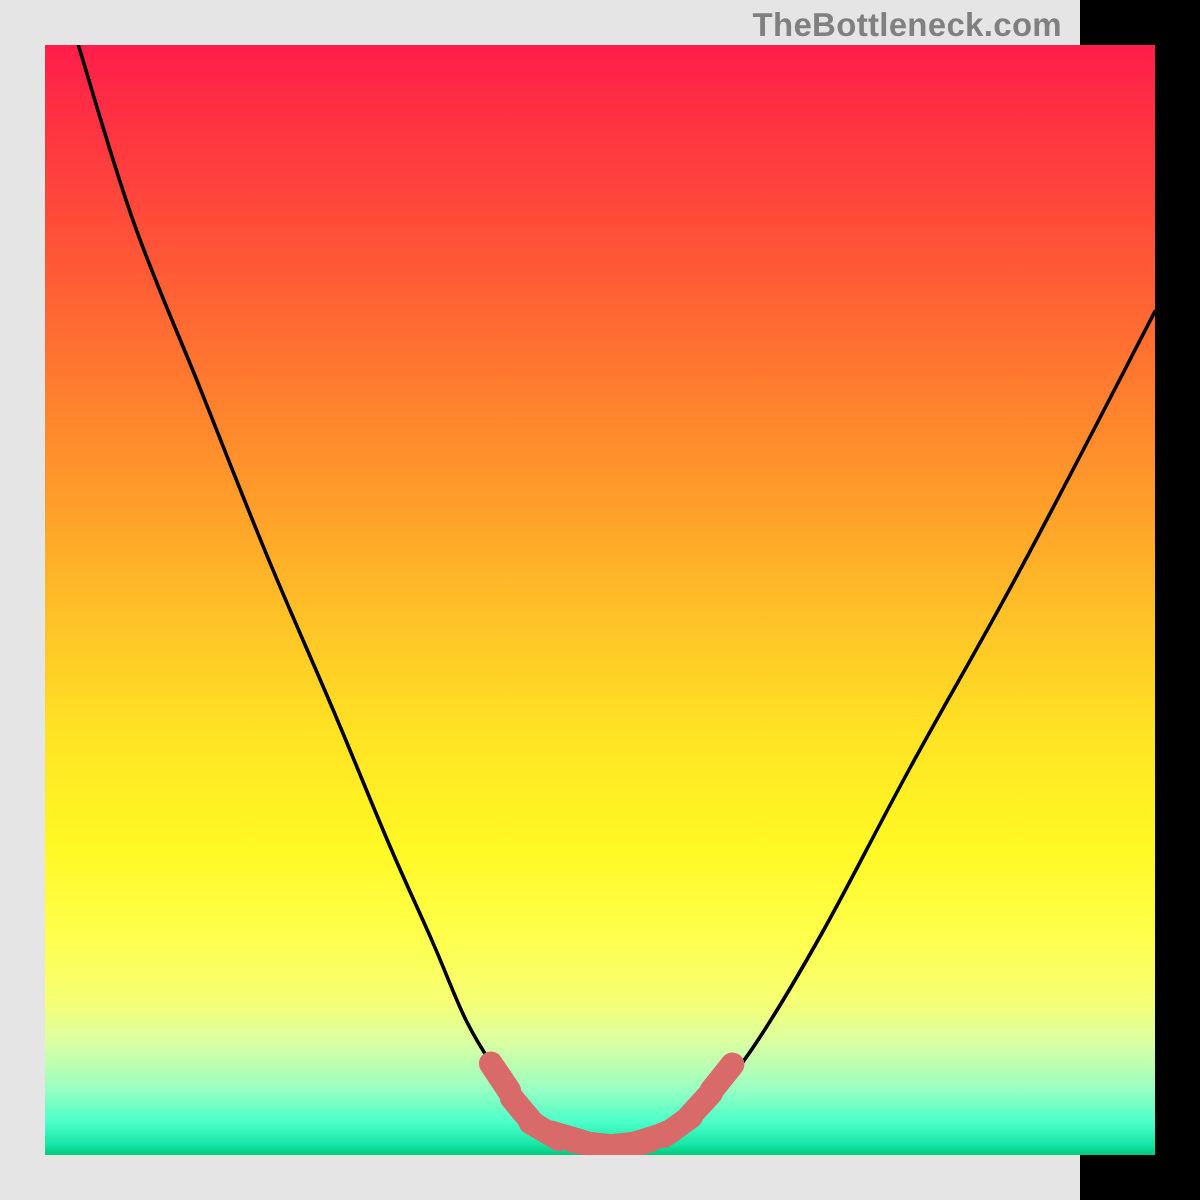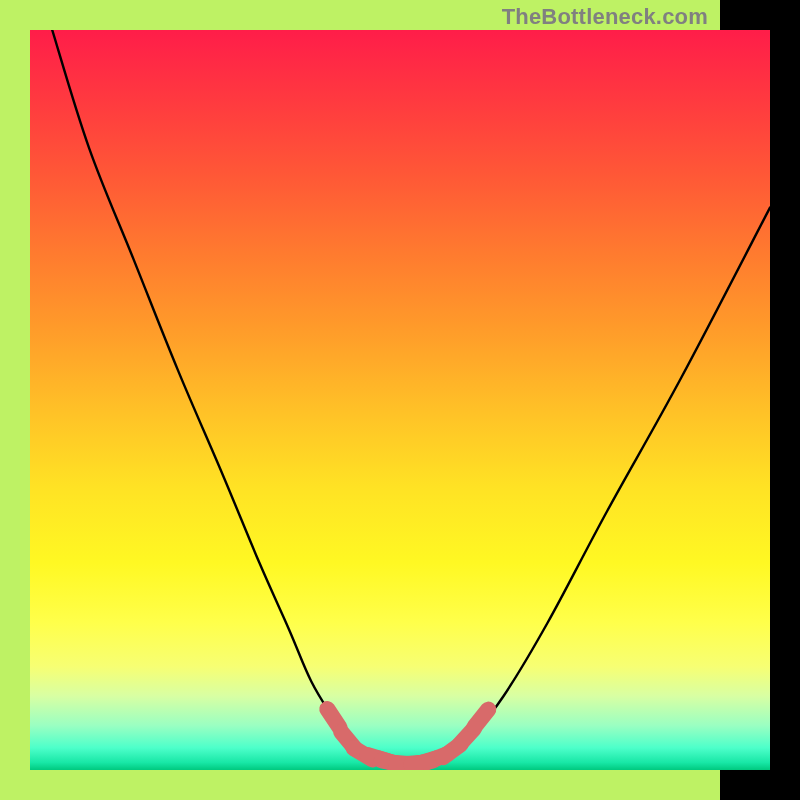--- a/index.html
+++ b/index.html
@@ -9,21 +9,21 @@
     height: 800px;
     background: #000;
     overflow: hidden;
   }
   .frame {
     position: absolute;
     top: 0;
     left: 0;
     width: 720px;
     height: 800px;
-    background: #bef264;
+    background: #e5e5e5;
   }
   .plot-area {
     position: absolute;
     top: 30px;
     left: 30px;
     width: 740px;
     height: 740px;
     background: linear-gradient(to bottom,
       #ff1d49 0%,
       #ff3b3f 10%,

